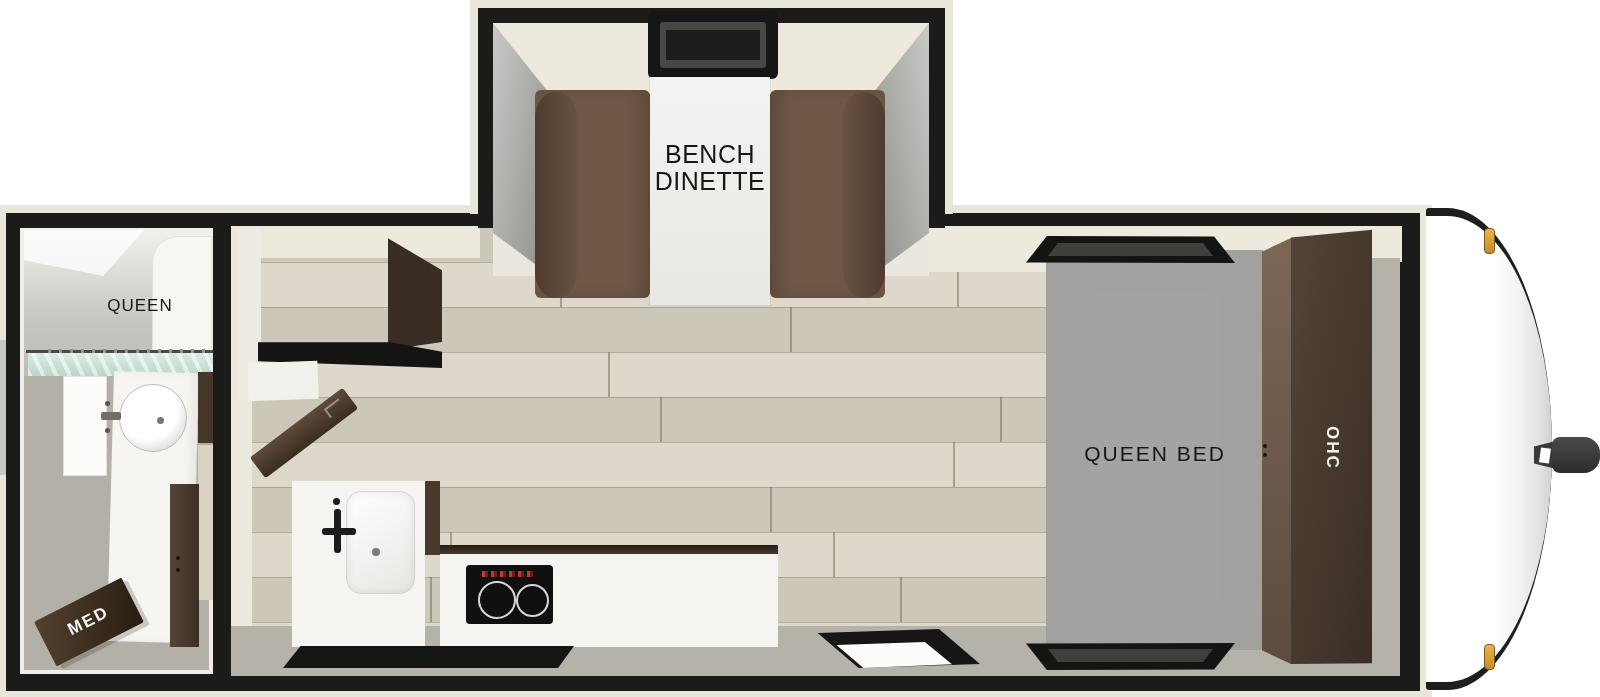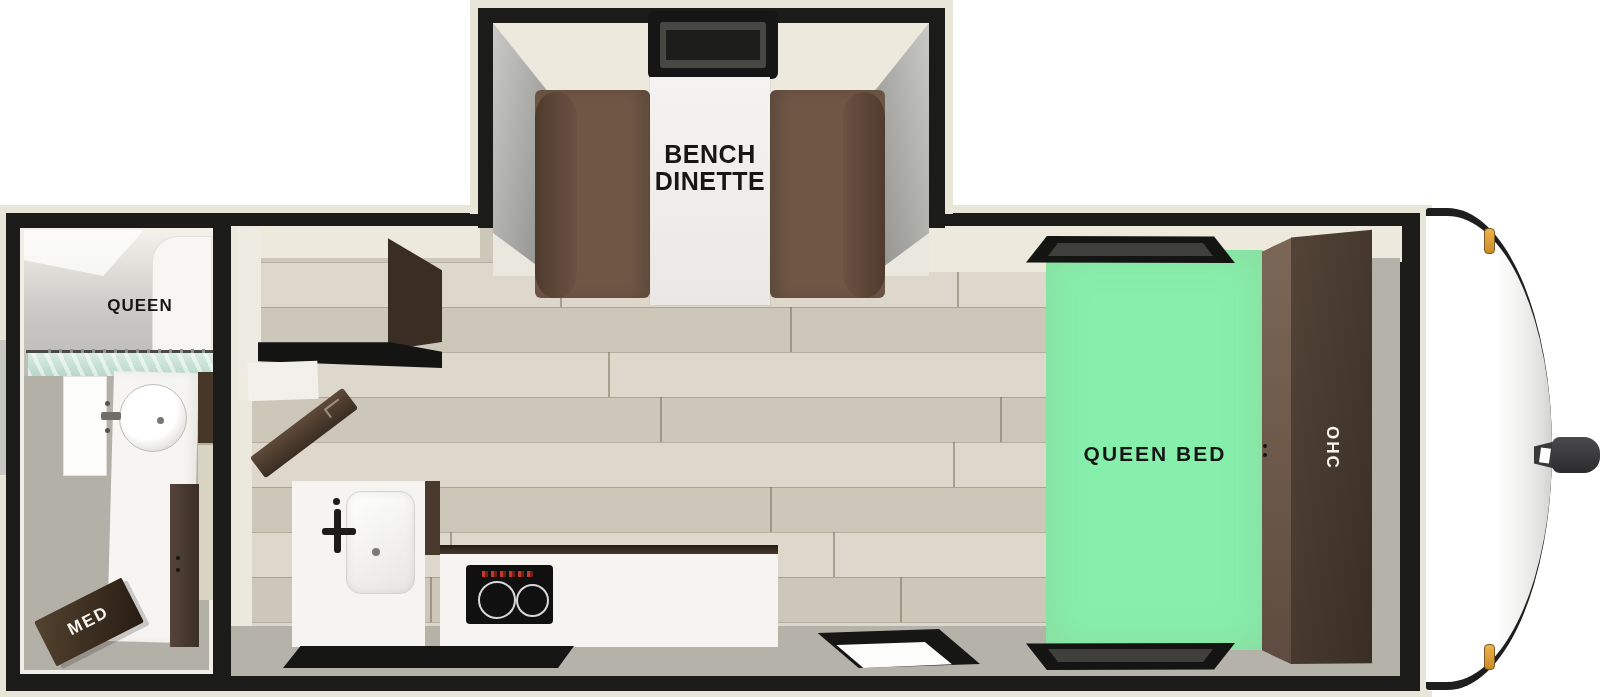--- a/index.html
+++ b/index.html
@@ -1,18 +1,18 @@
 <!DOCTYPE html>
 <html><head>
 <meta charset="utf-8">
 <style>
   html,body{margin:0;padding:0;background:#fff;font-family:"Liberation Sans", sans-serif;}
   #stage{position:relative;width:1600px;height:697px;background:#ffffff;overflow:hidden;}
   .abs{position:absolute;}
-  .lbl{font-weight:700;color:#161614;text-align:center;line-height:1.08;letter-spacing:1px;}
+  .lbl{font-weight:400;color:#161614;text-align:center;line-height:1.08;letter-spacing:1px;}
   .lbl-w{font-weight:800;color:#f7f6f2;text-align:center;letter-spacing:1.5px;}
   
   .wood{
     background-color:#d6d0c1;
     background-image:
       repeating-linear-gradient(180deg, rgba(118,106,85,0.38) 0 1px, rgba(0,0,0,0) 1px 45px),
       repeating-linear-gradient(180deg, rgba(255,255,255,0.16) 0 45px, rgba(0,0,0,0.045) 45px 90px);
     background-position:0 36px,0 36px;
   }
   .joint{position:absolute;width:2px;height:45px;background:rgba(104,93,72,0.45);}
@@ -123,21 +123,21 @@
   <div class="abs" style="left:466px;top:565px;width:87px;height:59px;background:#101010;border-radius:4px;">
     <div style="position:absolute;left:16px;top:6px;width:52px;height:6px;background:repeating-linear-gradient(90deg,#c0392b 0 3px,#6e1f16 3px 6px,rgba(0,0,0,0) 6px 9px);"></div>
     <div style="position:absolute;left:12px;top:16px;width:34px;height:34px;border-radius:50%;border:2px solid #d8d8d6;"></div>
     <div style="position:absolute;left:50px;top:19px;width:29px;height:29px;border-radius:50%;border:2px solid #d8d8d6;"></div>
   </div>
   <div class="abs" style="left:283px;top:646px;width:291px;height:22px;background:#151513;clip-path:polygon(6% 0,100% 0,94.5% 100%,0 100%);"></div>
 
   <div class="abs" style="left:816px;top:629px;width:164px;height:39px;background:#161614;clip-path:polygon(1% 10%,75% 0,100% 90%,26% 100%);"></div>
   <div class="abs" style="left:834px;top:642px;width:118px;height:26px;background:#fcfcfa;clip-path:polygon(2% 12%,77% 0,100% 86%,25% 100%);"></div>
 
-  <div class="abs" style="left:1046px;top:250px;width:218px;height:400px;background:#86efac;border-radius:2px;box-shadow:inset 0 0 40px rgba(160,150,120,0.25);">
+  <div class="abs" style="left:1046px;top:250px;width:218px;height:400px;background:#a3a3a3;border-radius:2px;box-shadow:inset 0 0 40px rgba(160,150,120,0.25);">
     <div class="lbl" style="position:absolute;left:0;top:193px;width:100%;font-size:21px;letter-spacing:2px;">QUEEN BED</div>
   </div>
   <div class="abs" style="left:1026px;top:236px;width:209px;height:27px;background:#141412;clip-path:polygon(10% 0,90% 2%,100% 100%,0 98%);"></div>
   <div class="abs" style="left:1048px;top:243px;width:165px;height:13px;background:#3f3f3c;clip-path:polygon(6% 0,94% 0,100% 100%,0 100%);"></div>
   <div class="abs" style="left:1026px;top:643px;width:209px;height:27px;background:#141412;clip-path:polygon(0 2%,100% 0,90% 98%,10% 100%);"></div>
   <div class="abs" style="left:1048px;top:649px;width:165px;height:13px;background:#3f3f3c;clip-path:polygon(0 0,100% 0,94% 100%,6% 100%);"></div>
   <div class="abs" style="left:1262px;top:238px;width:29px;height:426px;background:linear-gradient(180deg,#7c6757,#5d4c3f);clip-path:polygon(0 3.2%,100% 0,100% 100%,0 96.8%);"></div>
   <div class="abs" style="left:1291px;top:228px;width:81px;height:436px;background:linear-gradient(100deg,#544438,#392d24);clip-path:polygon(0 2.2%,100% 0.4%,100% 99.8%,0 100%);">
     <div class="lbl-w" style="position:absolute;left:0;top:210px;width:100%;font-size:17px;letter-spacing:2px;transform:rotate(90deg);">OHC</div>
   </div>

